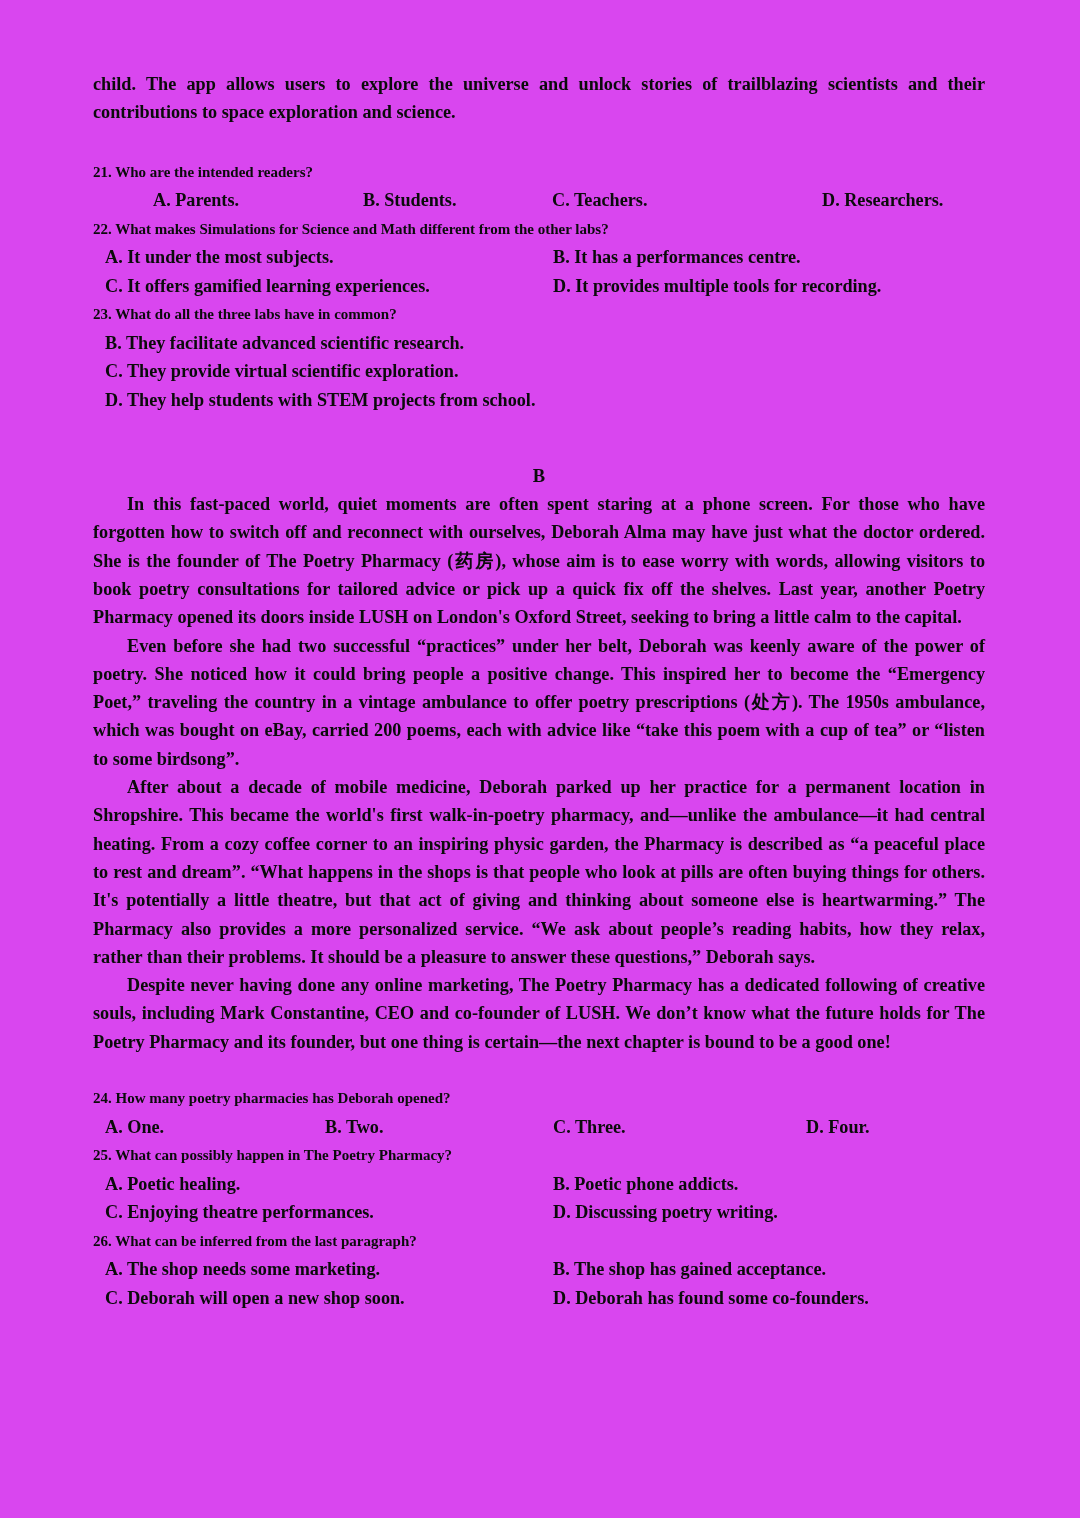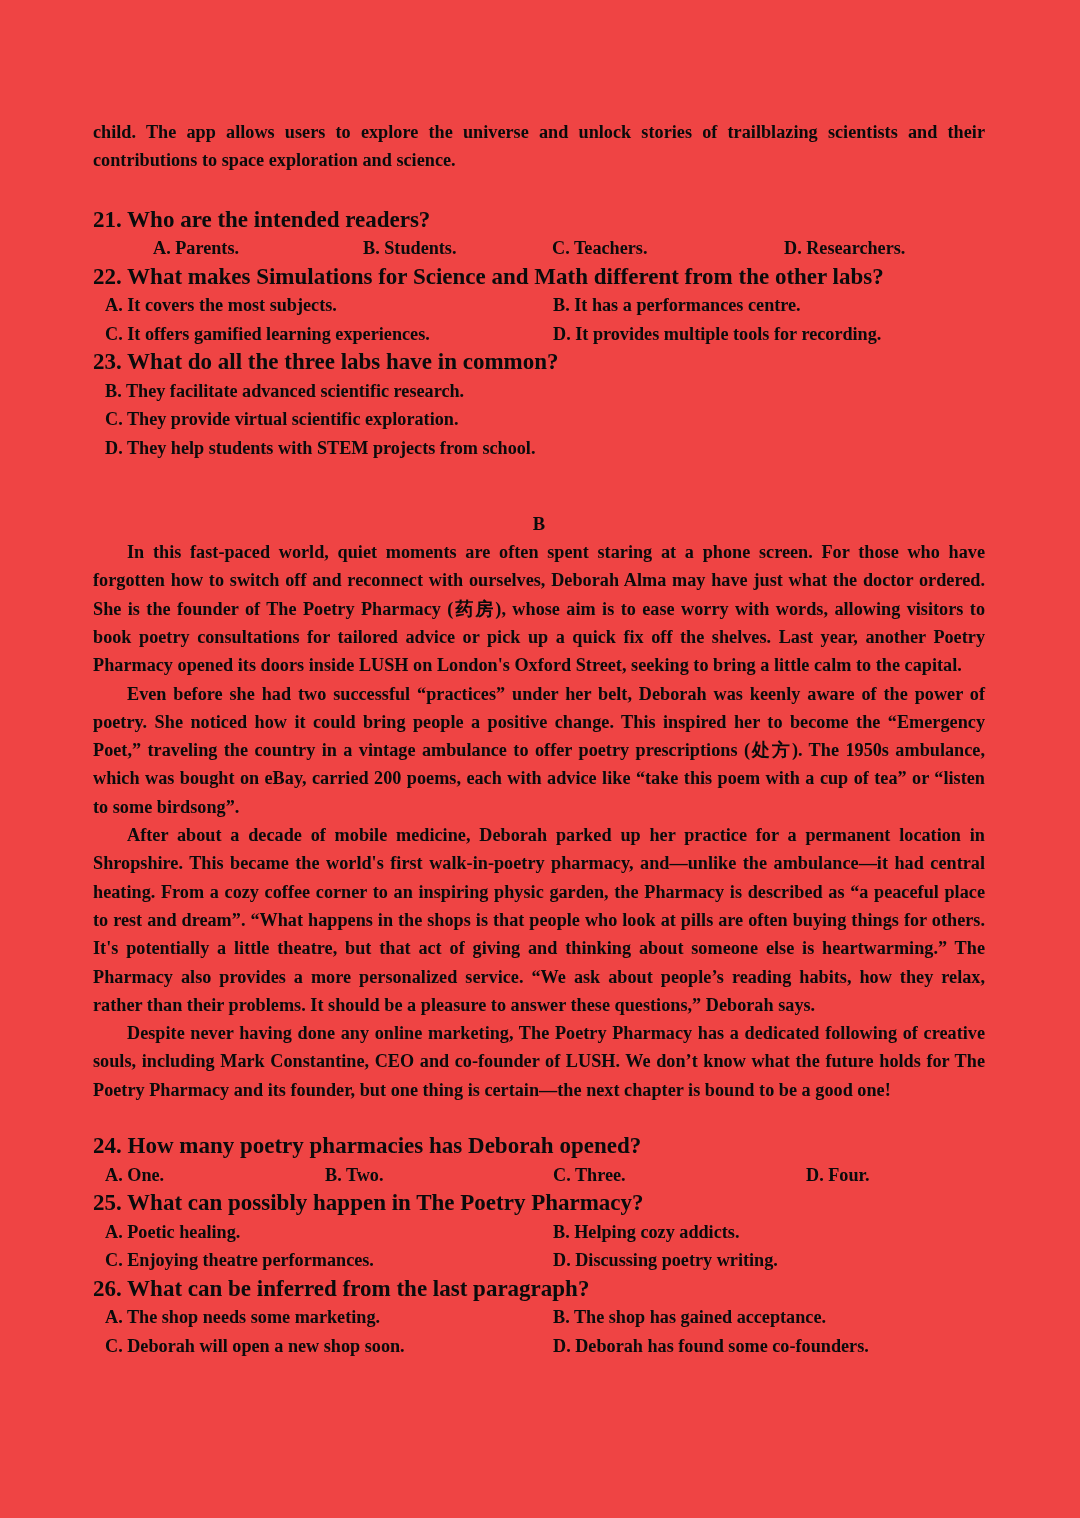--- a/index.html
+++ b/index.html
@@ -12,23 +12,23 @@
     width: 1080px;
     height: 1518px;
     font-family: "Liberation Serif", "DejaVu Serif", serif;
     color: #0b0b0b;
     -webkit-font-smoothing: none;
   }
   .page {
     position: relative;
     width: 1080px;
     height: 1518px;
-    background: #ef4444;
+    background: #d946ef;
     box-sizing: border-box;
-    padding: 118px 95px 0 93px;
+    padding: 70px 95px 0 93px;
   }
   .content {
     width: 892px;
   }
 
   
   .para {
     font-size: 18.2px;
     line-height: 28.3px;
     text-align: justify;
@@ -51,21 +51,21 @@
     font-weight: 700;
     line-height: 28px;
     margin: 0;
   }
 
   
   .q-block {
     margin: 0;
   }
   .q-stem {
-    font-size: 23px;
+    font-size: 15px;
     line-height: 28.5px;
     font-weight: 600;
     margin: 0;
     white-space: nowrap;
   }
   .opt-row {
     position: relative;
     height: 28.5px;
     font-size: 18.2px;
     line-height: 28.5px;
@@ -73,21 +73,21 @@
   }
   .opt {
     position: absolute;
     top: 0;
     white-space: nowrap;
   }
   
   .row4 .c0 { left: 12px; margin-left: 48px; }
   .row4 .c1 { left: 270px; }
   .row4 .c2 { left: 459px; }
-  .row4 .c3 { left: 691px; text-align: center; }
+  .row4 .c3 { left: 729px; text-align: center; }
   
   .row4b .c0 { left: 12px; }
   .row4b .c1 { left: 232px; }
   .row4b .c2 { left: 460px; }
   .row4b .c3 { left: 705px; margin-left: 8px; }
   
   .row2 .c0 { left: 12px; }
   .row2 .c1 { left: 460px; }
   
   .opt-stack {
@@ -117,21 +117,21 @@
         <span class="opt c0">A. Parents.</span>
         <span class="opt c1">B. Students.</span>
         <span class="opt c2">C. Teachers.</span>
         <span class="opt c3">D. Researchers.</span>
       </div>
     </div>
 
     <div class="q-block">
       <p class="q-stem">22. What makes Simulations for Science and Math different from the other labs?</p>
       <div class="opt-row row2">
-        <span class="opt c0">A. It covers the most subjects.</span>
+        <span class="opt c0">A. It under the most subjects.</span>
         <span class="opt c1">B. It has a performances centre.</span>
       </div>
       <div class="opt-row row2">
         <span class="opt c0">C. It offers gamified learning experiences.</span>
         <span class="opt c1">D. It provides multiple tools for recording.</span>
       </div>
     </div>
 
     <div class="q-block">
       <p class="q-stem">23. What do all the three labs have in common?</p>
@@ -158,21 +158,21 @@
         <span class="opt c1">B. Two.</span>
         <span class="opt c2">C. Three.</span>
         <span class="opt c3">D. Four.</span>
       </div>
     </div>
 
     <div class="q-block">
       <p class="q-stem">25. What can possibly happen in The Poetry Pharmacy?</p>
       <div class="opt-row row2">
         <span class="opt c0">A. Poetic healing.</span>
-        <span class="opt c1">B. Helping cozy addicts.</span>
+        <span class="opt c1">B. Poetic phone addicts.</span>
       </div>
       <div class="opt-row row2">
         <span class="opt c0">C. Enjoying theatre performances.</span>
         <span class="opt c1">D. Discussing poetry writing.</span>
       </div>
     </div>
 
     <div class="q-block">
       <p class="q-stem">26. What can be inferred from the last paragraph?</p>
       <div class="opt-row row2">

